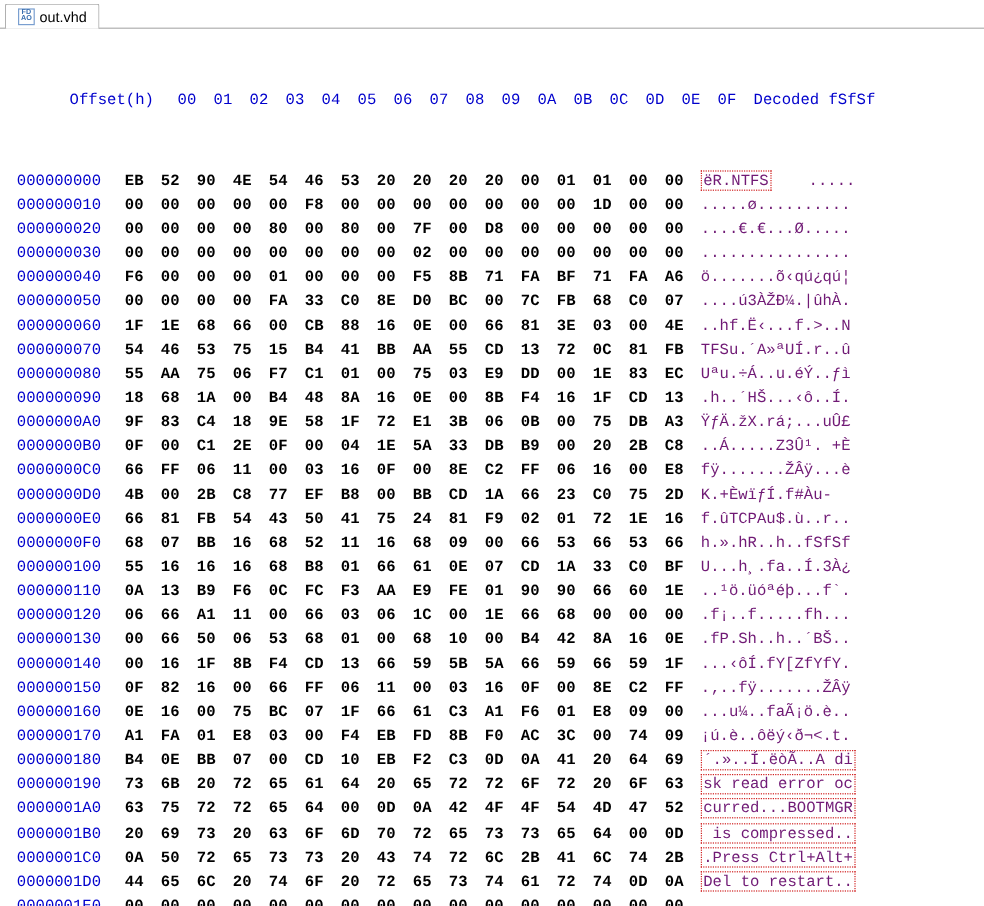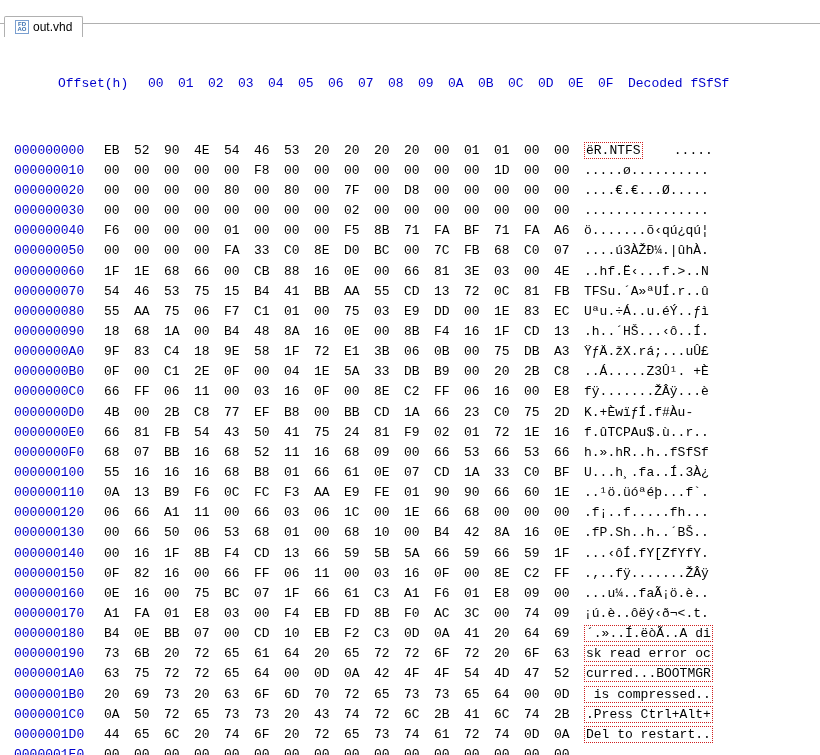--- a/index.html
+++ b/index.html
@@ -21,21 +21,21 @@
   }
   .tab {
     display: inline-flex;
     align-items: center;
     gap: 4px;
     padding: 2px 10px;
     border: 1px solid #b0b0b0;
     border-bottom: none;
     background: #fff;
     position: relative;
-    top: 14px;
+    top: 1px;
     border-radius: 2px 2px 0 0;
     font-family: "Segoe UI", Tahoma, sans-serif;
     font-size: 12px;
   }
   .file-icon {
     width: 14px;
     height: 14px;
     display: inline-flex;
     align-items: center;
     justify-content: center;
@@ -57,23 +57,23 @@
     margin-bottom: 6px;
     display: flex;
     margin-left: 44px;
   }
   .offset-col { width: 90px; display: inline-block; }
   .bytes-col  { display: inline-block; width: 480px; }
   .byte { display: inline-block; width: 30px; text-align: left; }
   .decoded-col { display: inline-block; }
   .row { display: flex; }
   .offset { color: #0000cc; width: 90px; display: inline-block; }
-  .bytes  { display: inline-block; width: 480px; }
+  .bytes  { display: inline-block; width: 480px; font-weight: bold; }
   .b { display: inline-block; width: 30px; }
-  .decoded { color: #000000; letter-spacing: 0; font-family: "Consolas","Courier New",monospace; }
+  .decoded { color: #701a75; letter-spacing: 0; font-family: "Consolas","Courier New",monospace; }
   .hl-red { border: 1px dotted #d02020; padding: 0 1px; display: inline; }
   .decoded-block {
     white-space: pre;
   }
 </style>
 </head>
 <body>
 
 <div class="tab-bar">
   <div class="tab">

